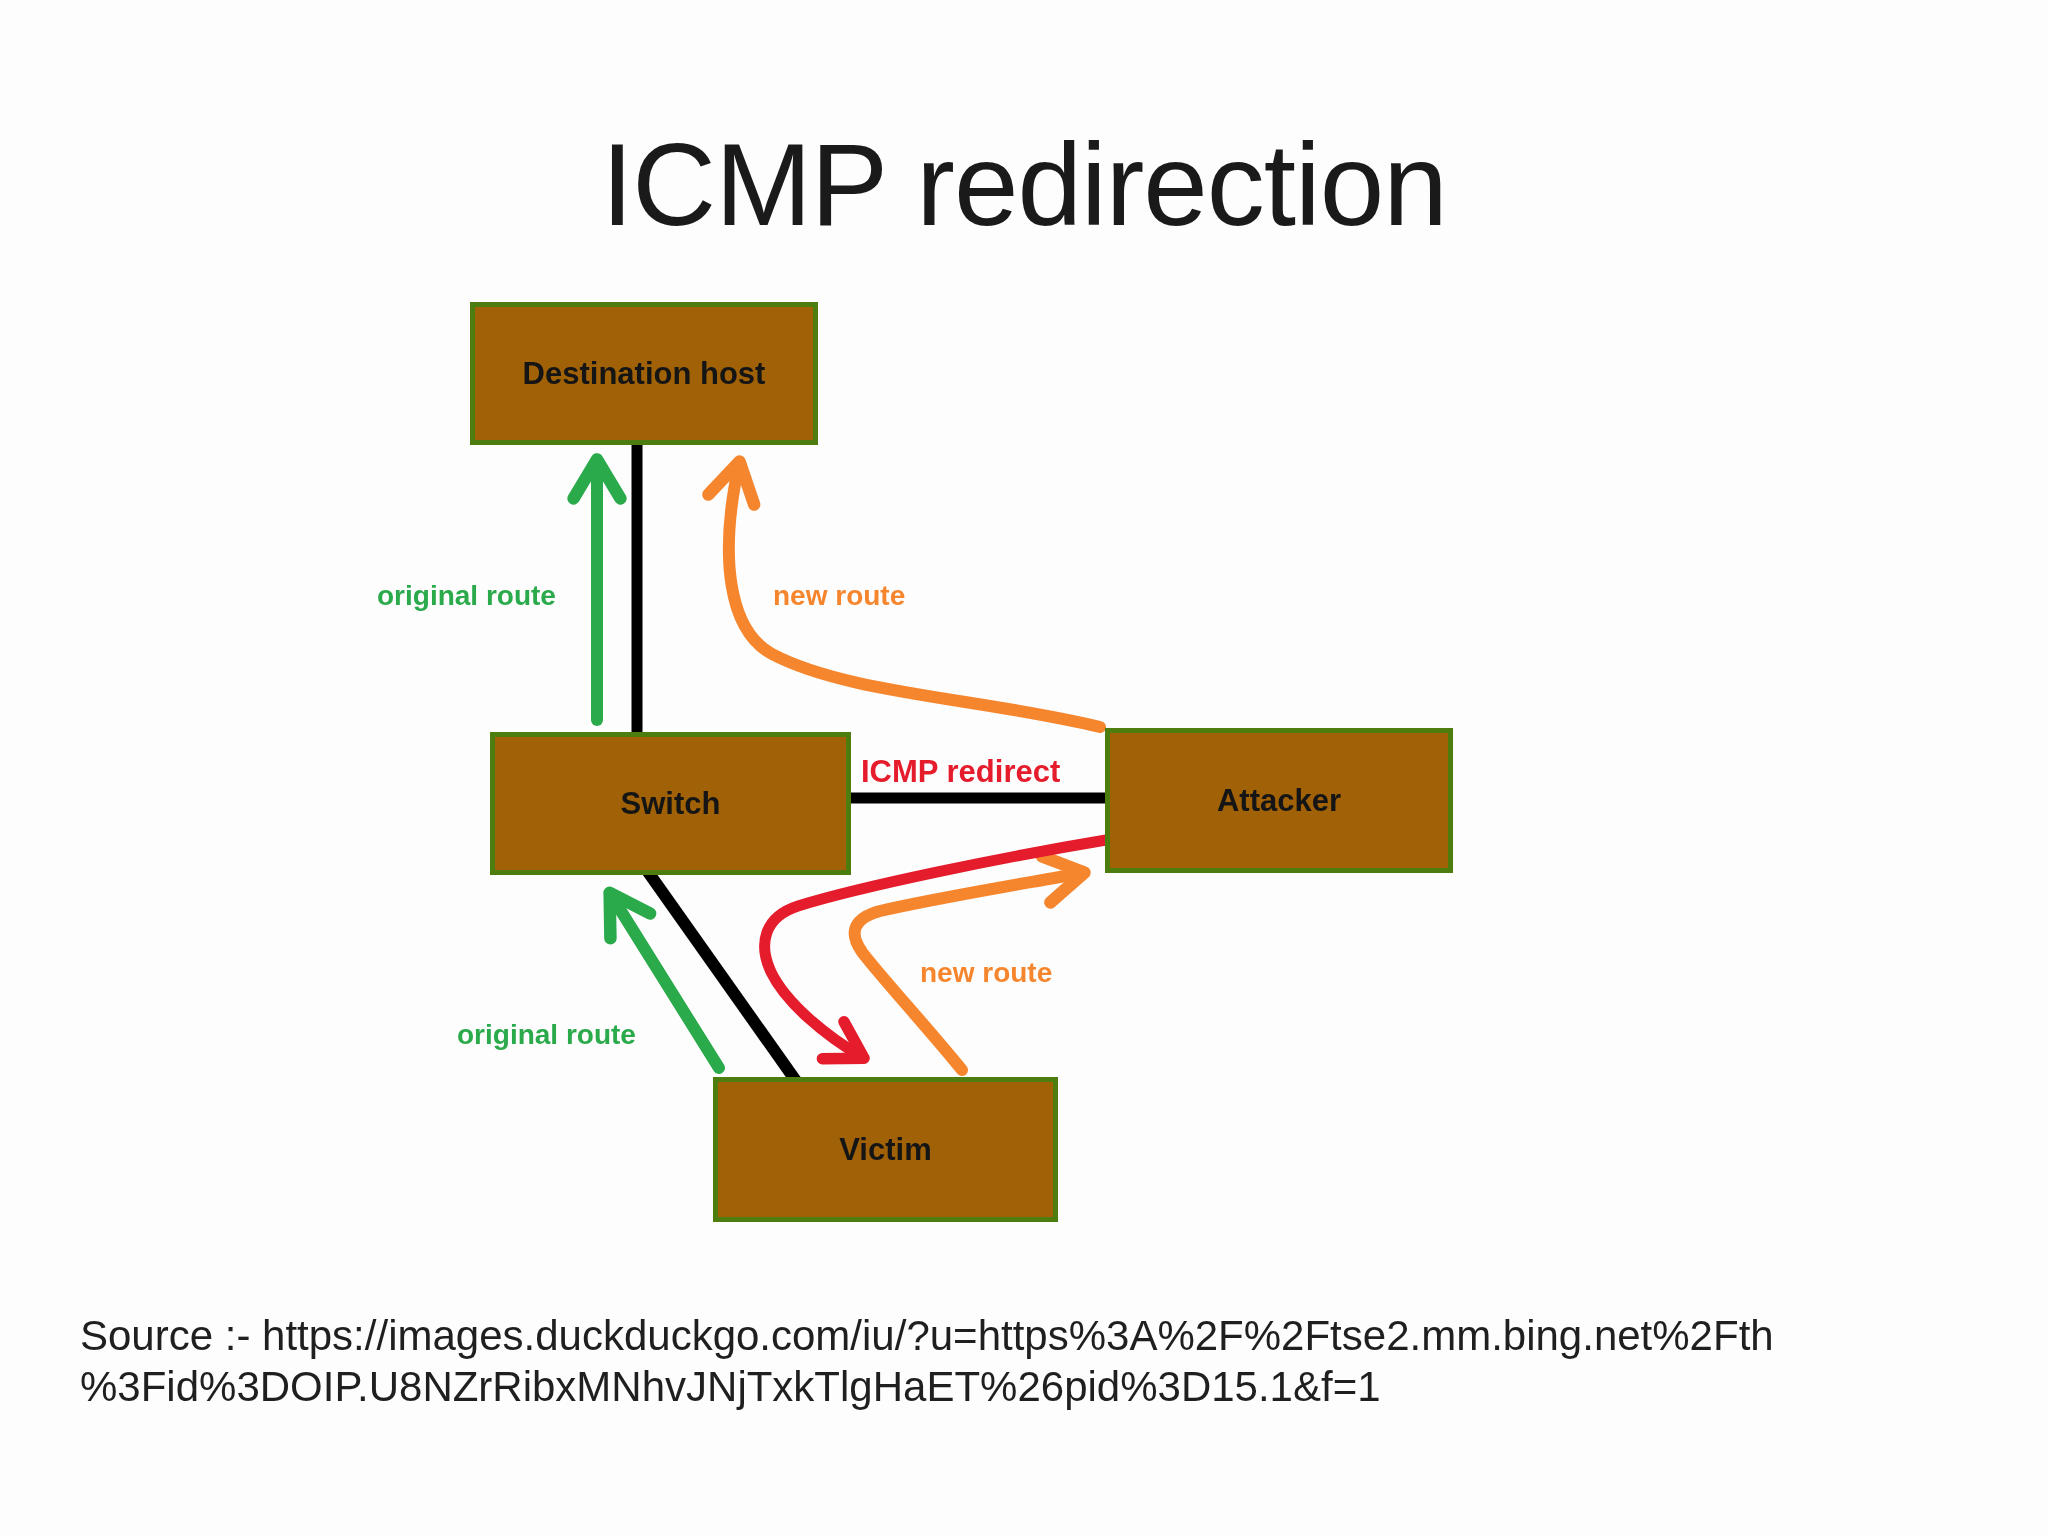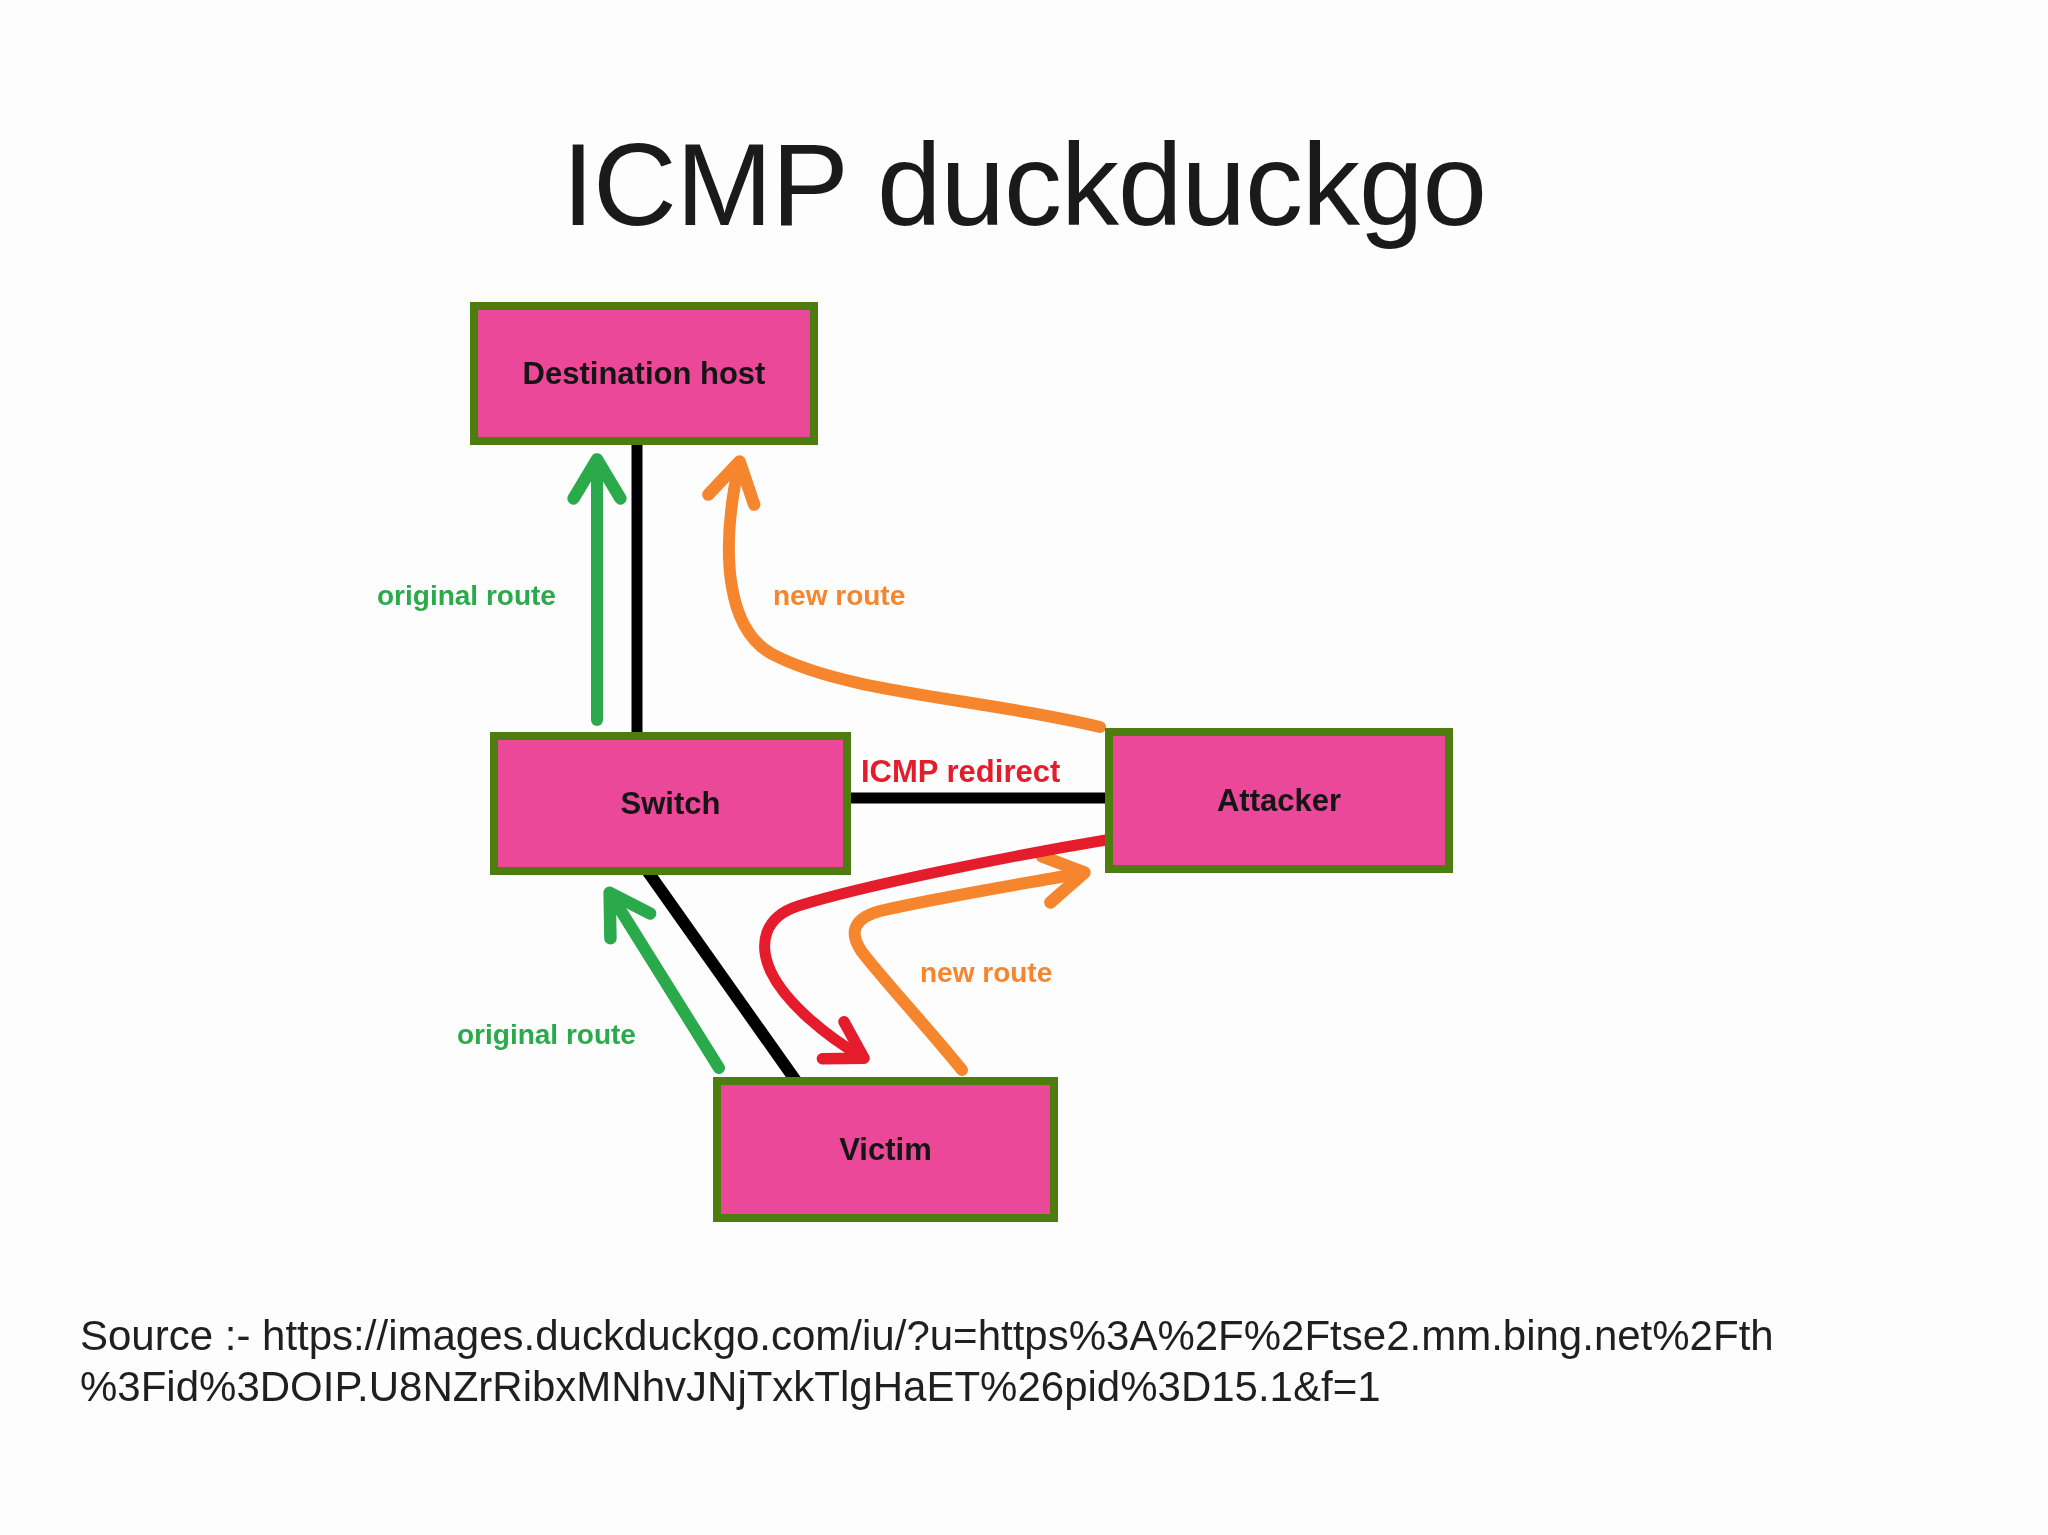--- a/index.html
+++ b/index.html
@@ -22,22 +22,22 @@
     text-align:center;
     font-size:116px;
     font-weight:400;
     color:#1a1a1a;
     letter-spacing:-1px;
     white-space:nowrap;
   }
   svg.canvas{position:absolute;left:0;top:0;}
   .node{
     position:absolute;
-    border:8px solid #4d7c0f;
-    background:#ec4899;
+    border:5px solid #4d7c0f;
+    background:#a16207;
     display:flex;
     align-items:center;
     justify-content:center;
     box-sizing:border-box;
   }
   .node .node-label{
     font-size:31px;
     font-weight:700;
     color:var(--ink);
   }
@@ -76,21 +76,21 @@
   .mk{fill:none;stroke-width:2.4;stroke-linecap:round;stroke-linejoin:round;}
   .mk-g{stroke:var(--green);}
   .mk-o{stroke:var(--orange);}
   .mk-r{stroke:var(--red);}
 </style>
 </head>
 <body>
 
 <div class="page">
 
-  <div class="title">ICMP duckduckgo</div>
+  <div class="title">ICMP redirection</div>
 
   <svg class="canvas" width="2048" height="1535" viewBox="0 0 2048 1535">
     <defs>
       <marker id="head-green" viewBox="0 0 12 12" refX="9" refY="6" markerWidth="5.2" markerHeight="5.2" orient="auto">
         <path class="mk mk-g" d="M2,1.5 L9.5,6 L2,10.5"></path>
       </marker>
       <marker id="head-orange" viewBox="0 0 12 12" refX="9" refY="6" markerWidth="5.2" markerHeight="5.2" orient="auto">
         <path class="mk mk-o" d="M2,1.5 L9.5,6 L2,10.5"></path>
       </marker>
       <marker id="head-red" viewBox="0 0 12 12" refX="9" refY="6" markerWidth="5.2" markerHeight="5.2" orient="auto">

